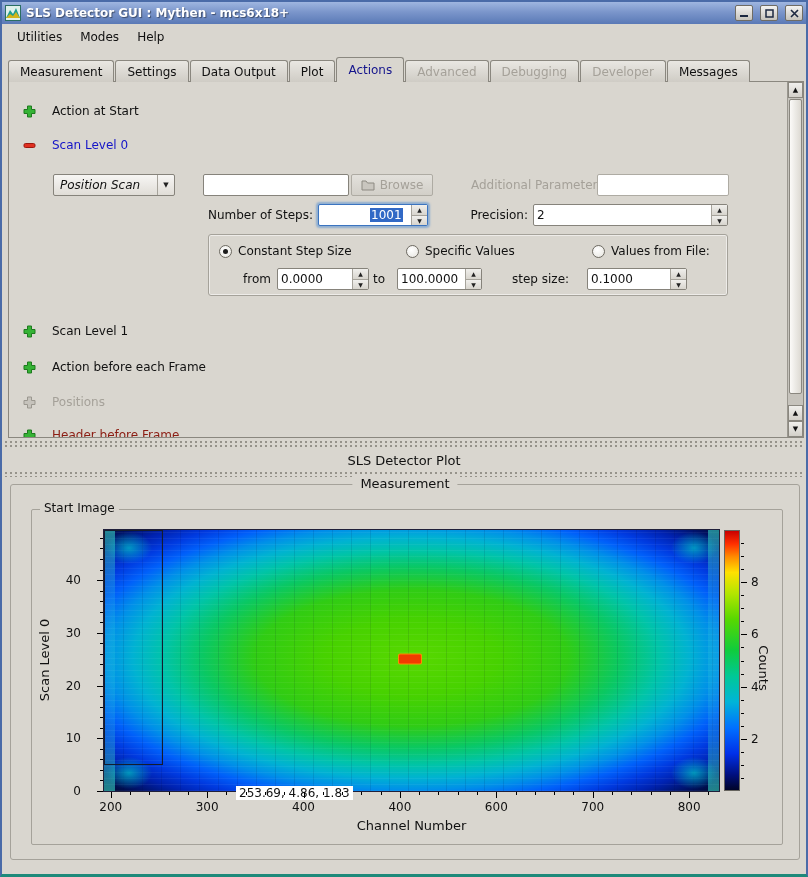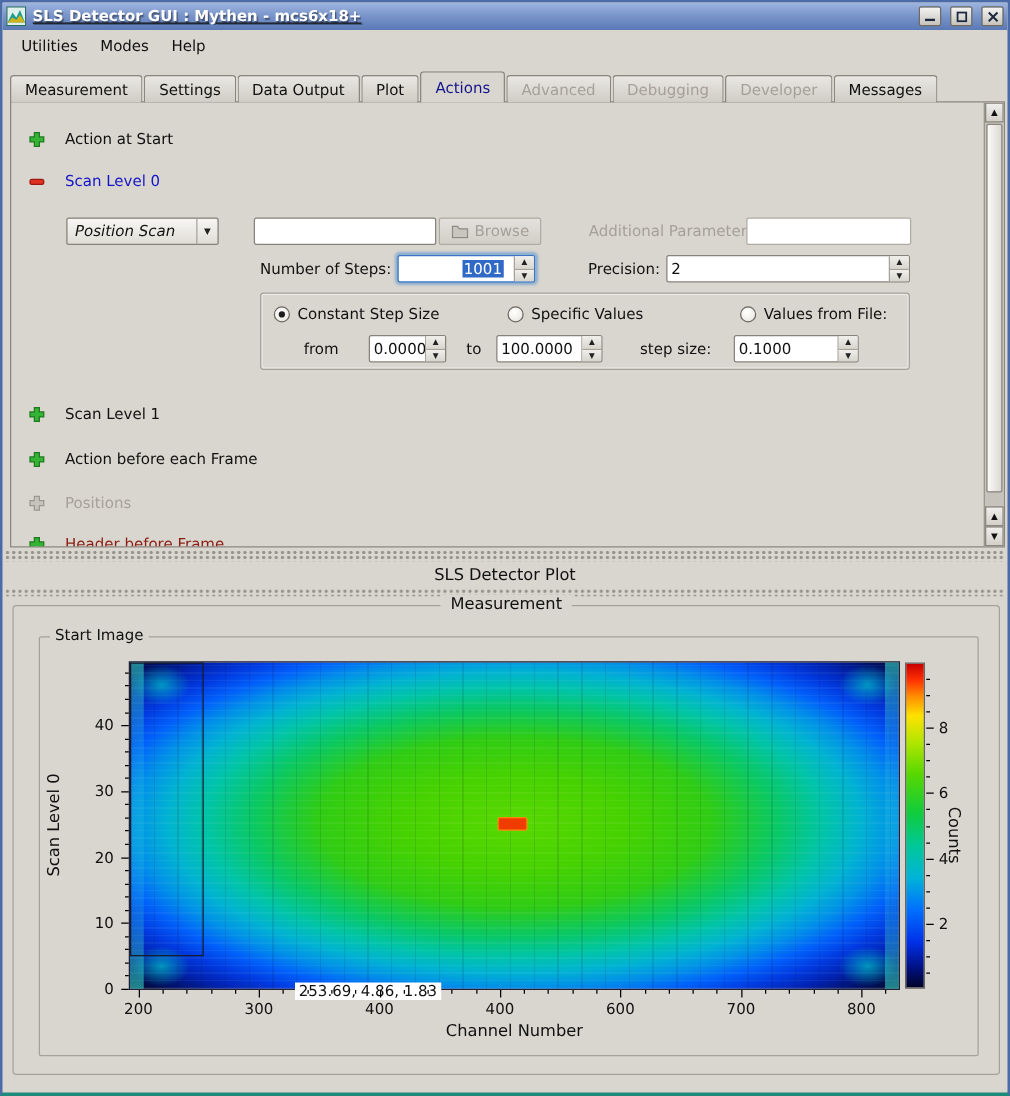--- a/index.html
+++ b/index.html
@@ -4,21 +4,21 @@
 <style>
   *{margin:0;padding:0;box-sizing:border-box;}
   html,body{background:#6b6b6b;}
   body{font-family:"DejaVu Sans",sans-serif;font-size:12px;color:#111;}
   .window{position:relative;width:808px;height:877px;background:#d9d6cf;
     border:2px solid #4a6ba8;border-bottom:3px solid #1d8a7a;overflow:hidden;}
 
   
   .titlebar{position:absolute;left:0;top:0;right:0;height:22px;
     background:linear-gradient(180deg,#9fb6e0 0%,#7b96cb 45%,#5a79b6 100%);
-    display:flex;align-items:center;padding:0 3px;gap:5px;text-decoration:underline;}
+    display:flex;align-items:center;padding:0 3px;gap:5px;}
   .title{color:#fff;font-weight:bold;font-size:12px;flex:1;text-shadow:1px 1px 1px rgba(0,0,0,.45);
     white-space:nowrap;overflow:hidden;}
   .winbtn{width:18px;height:16px;background:linear-gradient(180deg,#f4f3f1,#c6c3bc);
     border:1px solid #6f6c64;border-radius:2px;display:flex;align-items:center;justify-content:center;margin-left:2px;}
 
   
   .menubar{position:absolute;top:22px;left:0;right:0;height:26px;display:flex;align-items:center;padding-left:6px;}
   .menu-item{padding:3px 9px;}
 
   
@@ -95,21 +95,21 @@
   .zoom-rect{position:absolute;border:1px solid #141c2e;}
   .readout{position:absolute;left:132px;top:256px;background:#fff;padding:0 3px;white-space:nowrap;}
   .colorbar{position:absolute;left:692px;top:20px;width:16px;height:261px;border:1px solid #66645e;}
   .x-axis{position:absolute;left:72px;top:281px;width:615px;height:34px;}
   .y-axis{position:absolute;left:28px;top:20px;width:44px;height:261px;}
   .z-axis{position:absolute;left:709px;top:20px;width:40px;height:261px;}
   .tk{position:absolute;background:#000;}
   .x-axis .tk{top:1px;width:1px;} .x-axis .tk.maj{height:6px;} .x-axis .tk.min{height:3px;}
   .x-axis .tkl{position:absolute;top:9px;transform:translateX(-50%);}
   .y-axis .tk{right:1px;height:1px;} .y-axis .tk.maj{width:6px;} .y-axis .tk.min{width:3px;}
-  .y-axis .tkl{position:absolute;right:13px;transform:translateY(-50%);}
+  .y-axis .tkl{position:absolute;right:23px;transform:translateY(-50%);}
   .z-axis .tk{left:0;height:1px;} .z-axis .tk.maj{width:6px;} .z-axis .tk.min{width:3px;}
   .z-axis .tkl{position:absolute;left:10px;transform:translateY(-50%);}
   .x-title{position:absolute;left:72px;top:308px;width:615px;text-align:center;font-size:13px;}
   .y-title{position:absolute;left:12px;top:150px;transform:translate(-50%,-50%) rotate(-90deg);font-size:13px;white-space:nowrap;}
   .z-title{position:absolute;left:731px;top:158px;transform:translate(-50%,-50%) rotate(90deg);font-size:13px;white-space:nowrap;}
 </style>
 </head>
 <body>
 
 <div class="window">
@@ -224,21 +224,21 @@
       </label>
       <label class="radio" style="left:197px;top:8px">
         <span class="rb"></span>
         <span>Specific Values</span>
       </label>
       <label class="radio" style="left:383px;top:8px">
         <span class="rb"></span>
         <span>Values from File:</span>
       </label>
       <div class="flabel" style="left:34px;top:33px">from</div>
-      <div class="spin" style="left:86px;top:33px;width:62px">
+      <div class="spin" style="left:68px;top:33px;width:92px">
         <span class="spin-val">0.0000</span>
         <span class="spin-btns">
             <span class="sb">▲</span>
             <span class="sb">▼</span>
           </span>
       </div>
       <div class="flabel" style="left:164px;top:33px">to</div>
       <div class="spin" style="left:188px;top:33px;width:85px">
         <span class="spin-val">100.0000</span>
         <span class="spin-btns">

